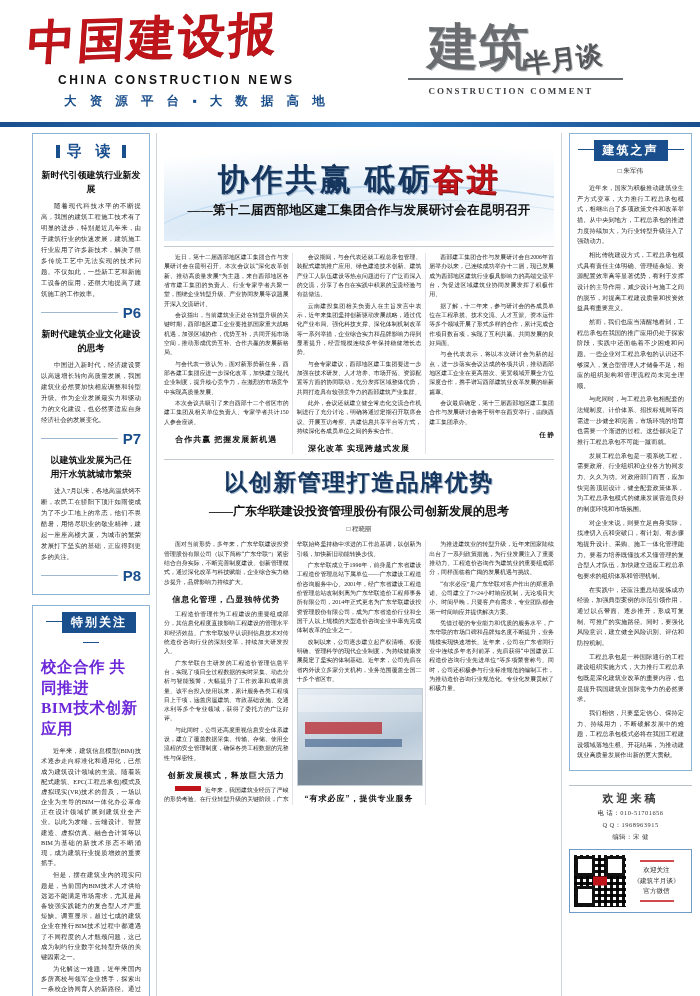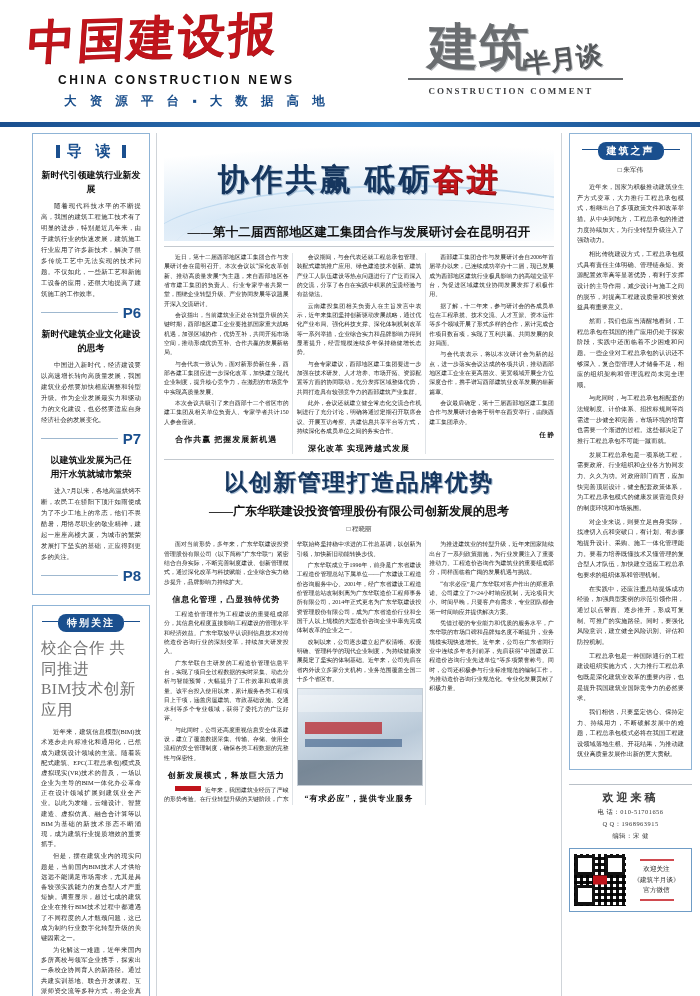--- a/index.html
+++ b/index.html
@@ -98,26 +98,26 @@
     text-indent:13px;
   }
   .toc-page{
     display:flex;align-items:center;margin-top:5px;
   }
   .toc-page .ln{flex:1;height:1px;background:#9fb8cf;}
   .toc-page .pg{font-size:15px;font-weight:bold;color:#1a4f8e;margin-left:5px;font-family:"Liberation Sans",sans-serif;}
 
   .tag-hd{text-align:center;margin:0 0 6px 0;}
   .tag-pill{
-    display:inline-block;background:#1a4f8e;color:#fff;font-size:10px;font-weight:bold;
-    padding:2px 9px;letter-spacing:2px;position:relative;border-radius:8px;
+    display:inline-block;background:#1a4f8e;color:#fff;font-size:12px;font-weight:bold;
+    padding:2px 9px;letter-spacing:2px;position:relative;
   }
   .tag-hd .wing{display:inline-block;width:16px;height:1px;background:#1a4f8e;vertical-align:4px;}
   .feature-title{
-    font-size:15.5px;font-weight:normal;line-height:1.32;color:#737373;
+    font-size:15.5px;font-weight:bold;line-height:1.32;color:#6d28d9;
     letter-spacing:0.5px;margin:4px 0 7px 0;
   }
   .feature-body{
     font-size:6.3px;line-height:1.62;text-align:justify;color:#262626;
     column-count:1;text-indent:12px;
   }
   .feature-body p{margin:0 0 2px 0;text-indent:12px;}
 
   
   .hero{position:relative;height:108px;overflow:hidden;background:#fff;}
@@ -134,21 +134,21 @@
     position:absolute;left:10px;top:66px;width:470px;height:48px;
     border-top:1.5px solid #d3e6f5;border-radius:50%/100% 100% 0 0;
   }
   .hero-title{
     position:relative;text-align:center;padding-top:26px;
     font-size:31px;font-weight:bold;letter-spacing:3px;color:#16365e;
     text-shadow:1px 1px 0 #9fb6cd;
   }
   .hero-title .red{color:#c0141b;text-shadow:1px 1px 0 #7d0c10;}
   .hero-sub{
-    position:relative;text-align:center;margin-top:23px;
+    position:relative;text-align:center;margin-top:1px;
     font-size:12.5px;font-weight:bold;color:#111;letter-spacing:0.2px;
   }
   .hr-thin{height:1px;background:#c3c9cf;margin:5px 0 6px 0;}
 
   .cols3{column-count:3;column-gap:8px;column-rule:1px solid #dfe3e7;}
   .art{font-size:5.9px;line-height:1.58;text-align:justify;color:#242424;}
   .art p{margin:0 0 2px 0;text-indent:11px;}
   .sub-hd{
     font-size:8px;font-weight:bold;text-align:center;color:#111;
     margin:7px 0 5px 0;letter-spacing:1px;break-inside:avoid;

